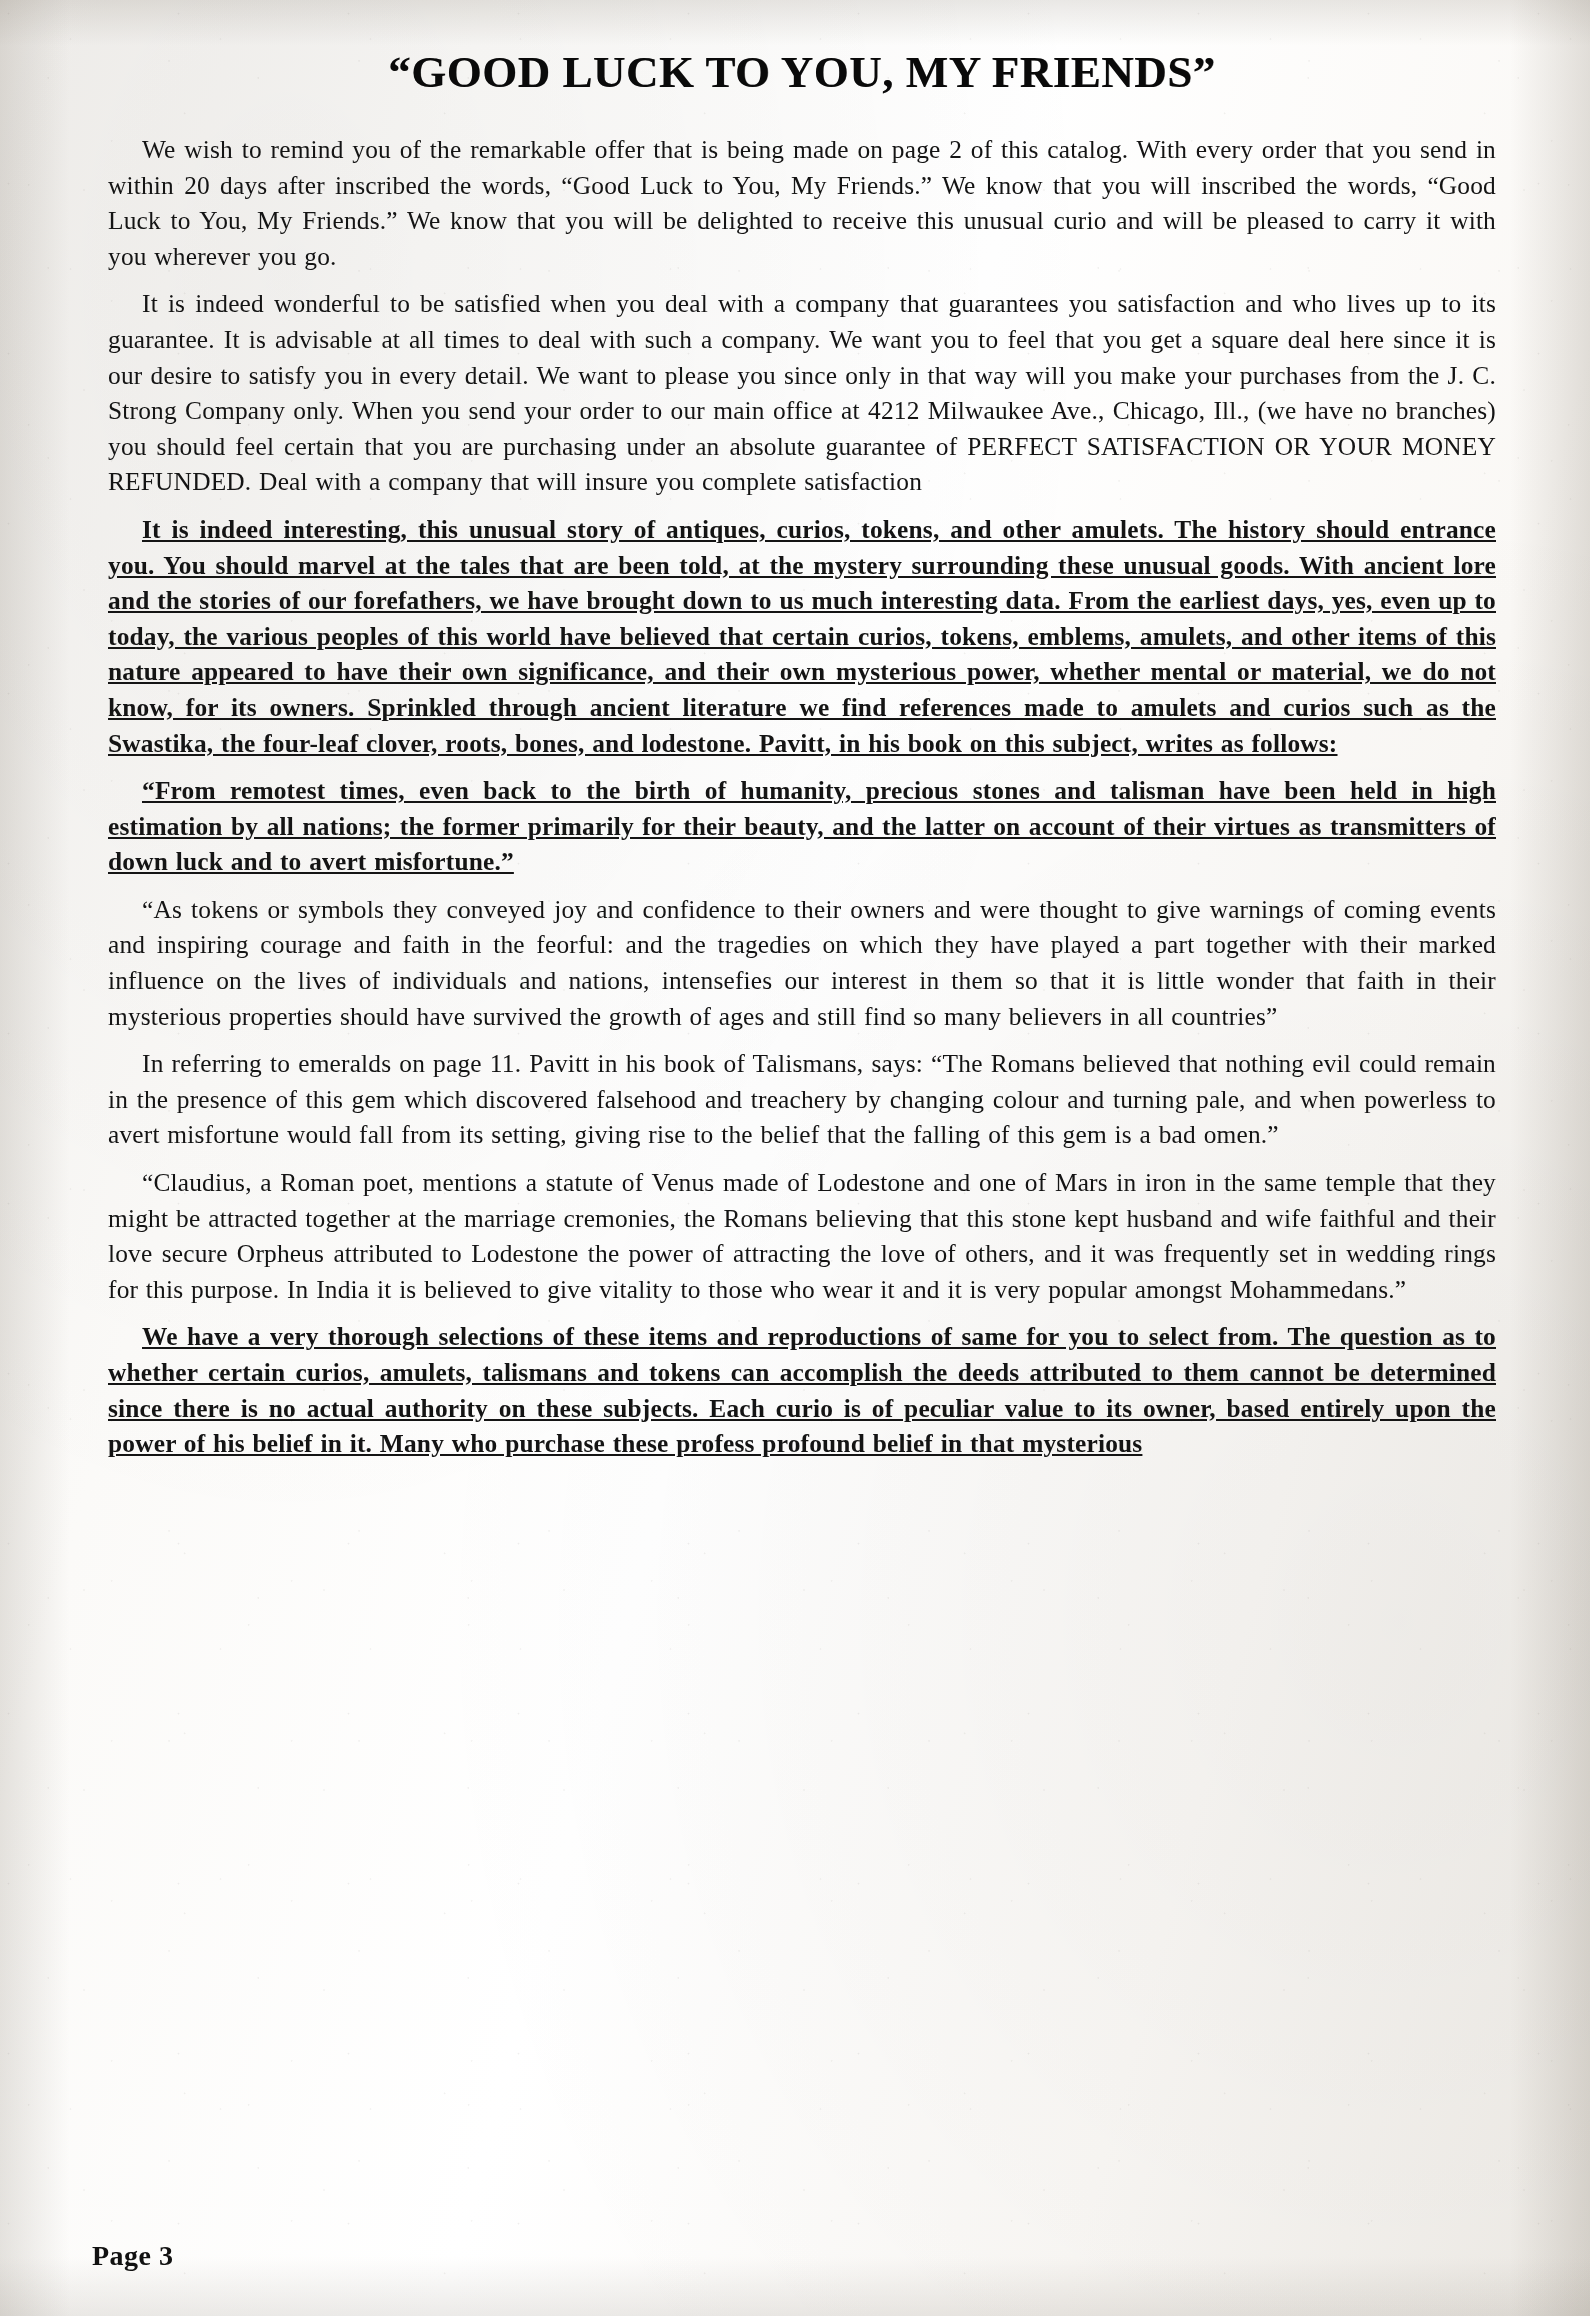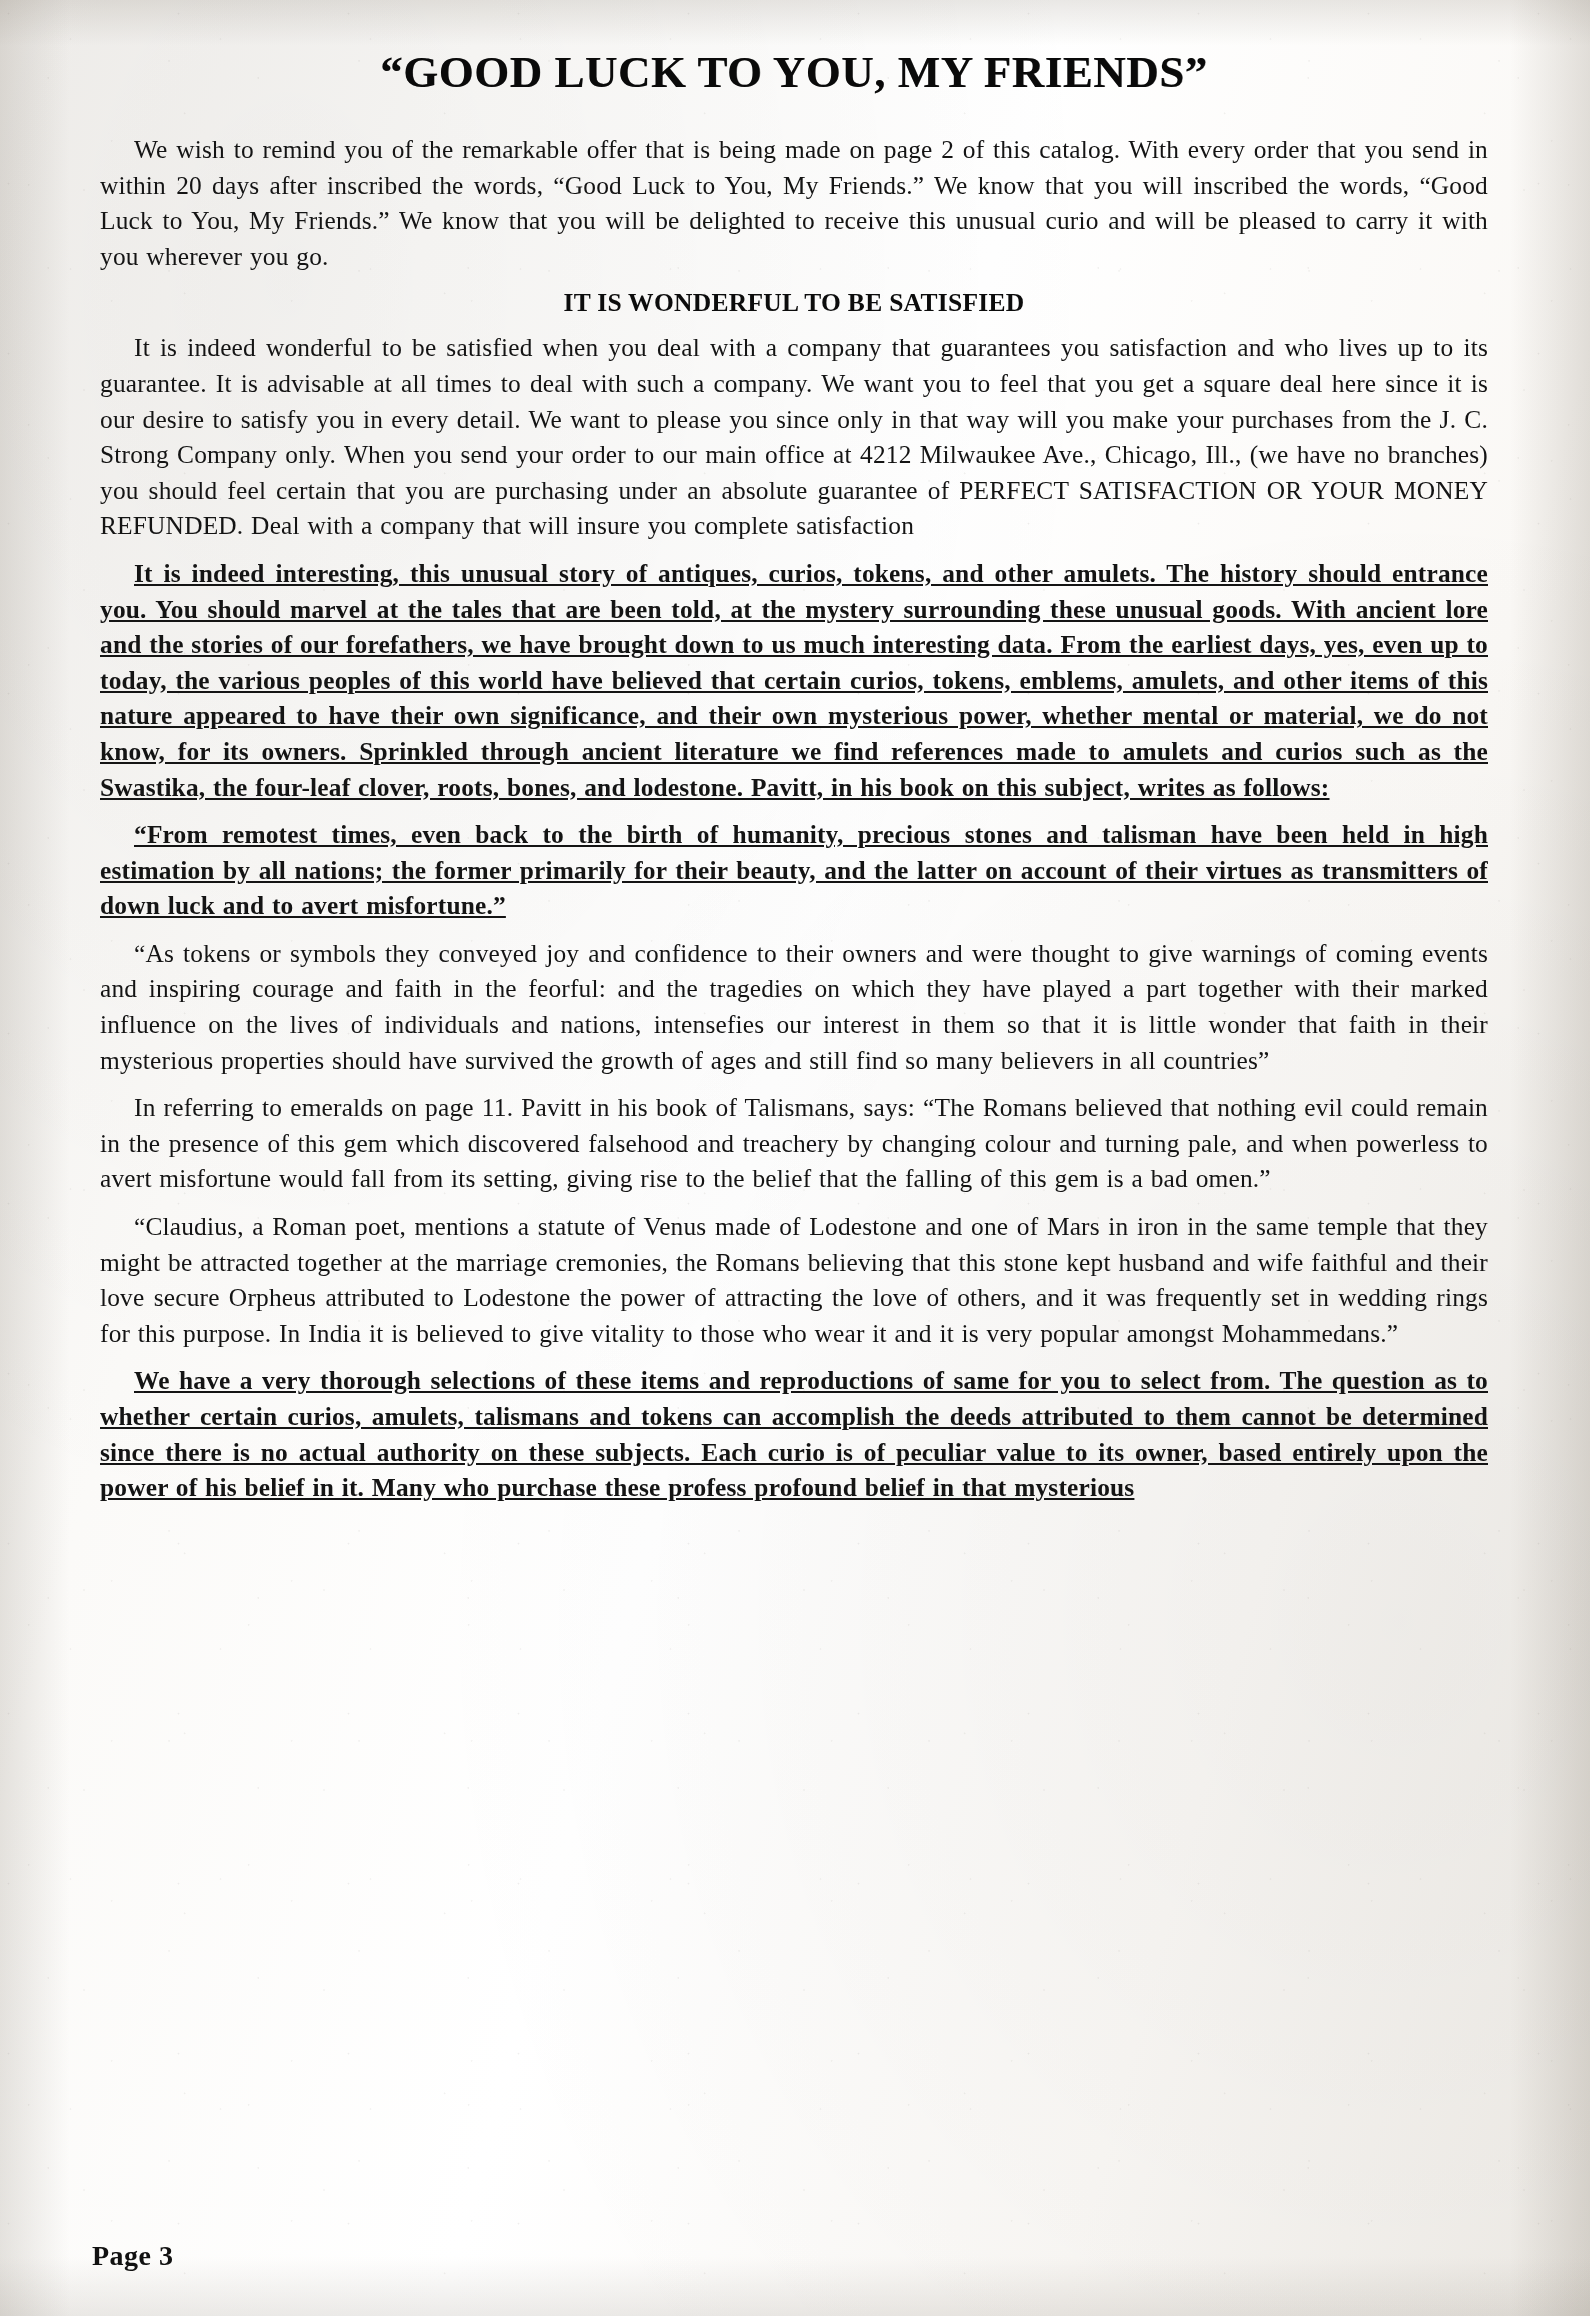--- a/index.html
+++ b/index.html
@@ -35,21 +35,21 @@
       radial-gradient(circle at 47% 17%, rgba(90,80,70,0.12) 0.6px, transparent 1.2px),
       radial-gradient(circle at 71% 63%, rgba(90,80,70,0.16) 0.6px, transparent 1.2px),
       radial-gradient(circle at 89% 29%, rgba(90,80,70,0.12) 0.6px, transparent 1.2px),
       radial-gradient(circle at 13% 77%, rgba(90,80,70,0.15) 0.6px, transparent 1.2px),
       radial-gradient(circle at 62% 88%, rgba(90,80,70,0.13) 0.6px, transparent 1.2px),
       radial-gradient(circle at 35% 95%, rgba(90,80,70,0.12) 0.6px, transparent 1.2px);
     background-size: 170px 170px, 210px 190px, 150px 230px, 260px 180px, 190px 210px, 220px 240px, 180px 160px, 240px 200px;
   }
   .content {
     position: absolute;
-    left: 88px;
+    left: 96px;
     top: 46px;
     width: 1412px;
   }
   .headline {
     text-align: center;
     font-family: "Liberation Serif", serif;
     font-weight: bold;
     font-size: 45px;
     letter-spacing: 0.5px;
     margin: 0 0 34px 0;
@@ -123,21 +123,20 @@
   <div class="edge-shade-right"></div>
   <div class="edge-shade-top"></div>
   <div class="edge-shade-bottom"></div>
 
   <div class="content">
 
     <h1 class="headline">“GOOD LUCK TO YOU, MY FRIENDS”</h1>
 
     <p class="body">We wish to remind you of the remarkable offer that is being made on page 2 of this catalog. With every order that you send in within 20 days after inscribed the words, “Good Luck to You, My Friends.” We know that you will inscribed the words, “Good Luck to You, My Friends.” We know that you will be delighted to receive this unusual curio and will be pleased to carry it with you wherever you go.</p>
 
-    <h2 class="subhead">IT IS WONDERFUL TO BE SATISFIED</h2>
 
     <p class="body">It is indeed wonderful to be satisfied when you deal with a company that guarantees you satisfaction and who lives up to its guarantee. It is advisable at all times to deal with such a company. We want you to feel that you get a square deal here since it is our desire to satisfy you in every detail. We want to please you since only in that way will you make your purchases from the J. C. Strong Company only. When you send your order to our main office at 4212 Milwaukee Ave., Chicago, Ill., (we have no branches) you should feel certain that you are purchasing under an absolute guarantee of PERFECT SATISFACTION OR YOUR MONEY REFUNDED. Deal with a company that will insure you complete satisfaction</p>
 
     <p class="body inked">It is indeed interesting, this unusual story of antiques, curios, tokens, and other amulets.  The history should entrance you.  You should marvel at the tales that are been told, at the mystery surrounding these unusual goods. With ancient lore and the stories of our forefathers, we have brought down to us much interesting data. From the earliest days, yes, even up to today, the various peoples of this world have believed that certain curios, tokens, emblems, amulets, and other items of this nature appeared to have their own significance, and their own mysterious power, whether mental or material, we do not know, for its owners. Sprinkled through ancient literature we find references made to amulets and curios such as the Swastika, the four-leaf clover, roots, bones, and lodestone. Pavitt, in his book on this subject, writes as follows:</p>
 
     <p class="body inked">“From remotest times, even back to the birth of humanity, precious stones and talisman have been held in high estimation by all nations; the former primarily for their beauty, and the latter on account of their virtues as transmitters of down luck and to avert misfortune.”</p>
 
     <p class="body">“As tokens or symbols they conveyed joy and confidence to their owners and were thought to give warnings of coming events and inspiring courage and faith in the feorful: and the tragedies on which they have played a part together with their marked influence on the lives of individuals and nations, intensefies our interest in them so that it is little wonder that faith in their mysterious properties should have survived the growth of ages and still find so many believers in all countries”</p>
 
     <p class="body">In referring to emeralds on page 11. Pavitt in his book of Talismans, says: “The Romans believed that nothing evil could remain in the presence of this gem which discovered falsehood and treachery by changing colour and turning pale, and when powerless to avert misfortune would fall from its setting, giving rise to the belief that the falling of this gem is a bad omen.”</p>

